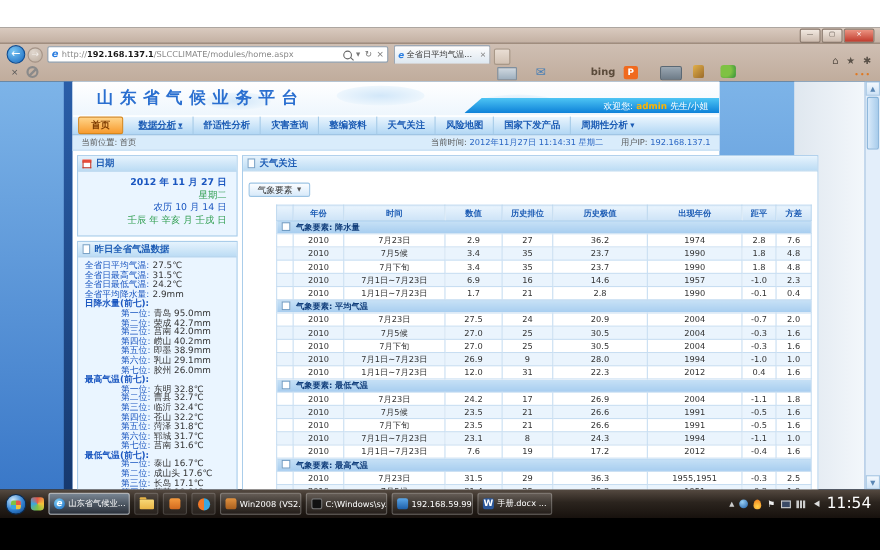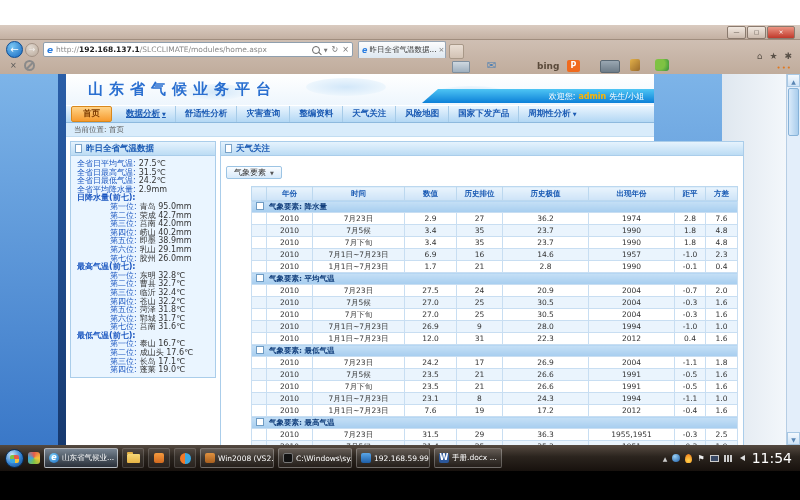--- a/index.html
+++ b/index.html
@@ -189,21 +189,21 @@
         <span>/SLCCLIMATE/modules/home.aspx</span>
       <span class="addr-tools">
         <span class="mag"></span>
         <span style="font-size:5px">▼</span>
         <span>↻</span>
         <span>×</span>
       </span>
     </div>
     <div class="tab">
       <span class="e-icon">e</span>
-      <span>昨日全省气温数据...</span>
+      <span>全省日平均气温...</span>
       <span class="tab-close">×</span>
     </div>
     <div class="newtab"></div>
     <div class="cmdrow">
       <span class="cmd-x">×</span>
       <span class="cmd-block"></span>
       <span class="cards-icon"></span>
       <span class="mail-icon">✉</span>
       <span class="bing">bing</span>
       <span class="bing-p">P</span>
@@ -270,25 +270,43 @@
           </div>
           <div class="nav-item">
             <span>周期性分析</span>
             <span class="arrow-down">▼</span>
           </div>
         </div>
 
       <div class="breadcrumb">
         <span>当前位置:</span>&nbsp;
         <span>首页</span>
+        <span class="bc-right">
+          <span><span>当前时间:</span>
+            <span class="bc-val">2012年11月27日 11:14:31 星期二</span></span>
+          <span><span>用户IP:</span>
+            <span class="bc-val">192.168.137.1</span></span>
+        </span>
       </div>
 
       <div class="bodyrow">
 
         <div class="sidebar">
+          <div class="panel">
+            <div class="panel-header">
+              <span class="cal-icon"></span>
+              <span>日期</span>
+            </div>
+            <div class="date-body">
+              <div class="d1">2012 年 11 月 27 日</div>
+              <div class="d2">星期二</div>
+              <div class="d3">农历 10 月 14 日</div>
+              <div class="d4">壬辰 年 辛亥 月 壬戌 日</div>
+            </div>
+          </div>
           <div class="panel">
             <div class="panel-header">
               <span class="doc-icon"></span>
               <span>昨日全省气温数据</span>
             </div>
             <div class="temp-body">
                 <div class="stat-line">
                   <span class="stat-lbl">全省日平均气温:</span>
                   <span class="stat-val">27.5℃</span>
                 </div>

